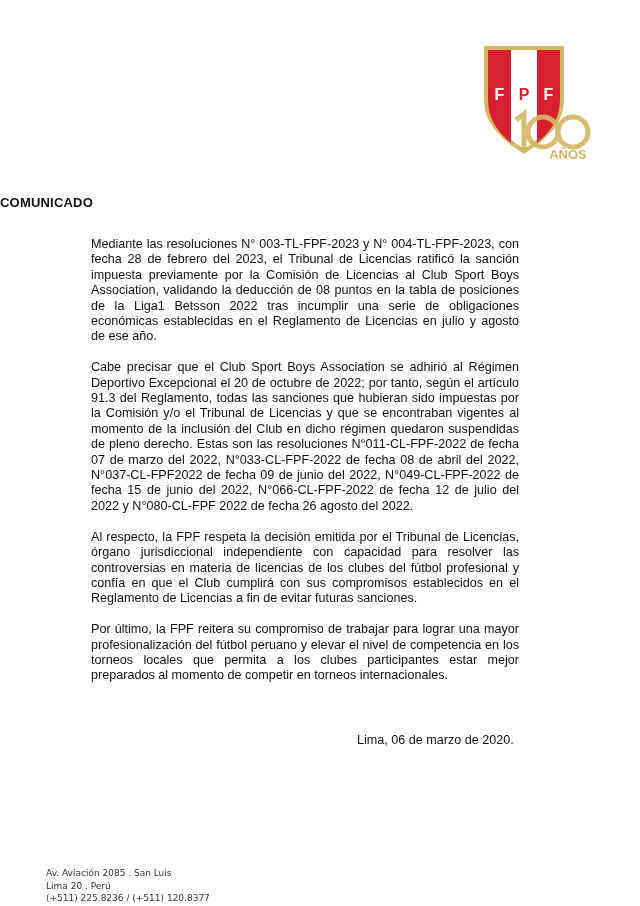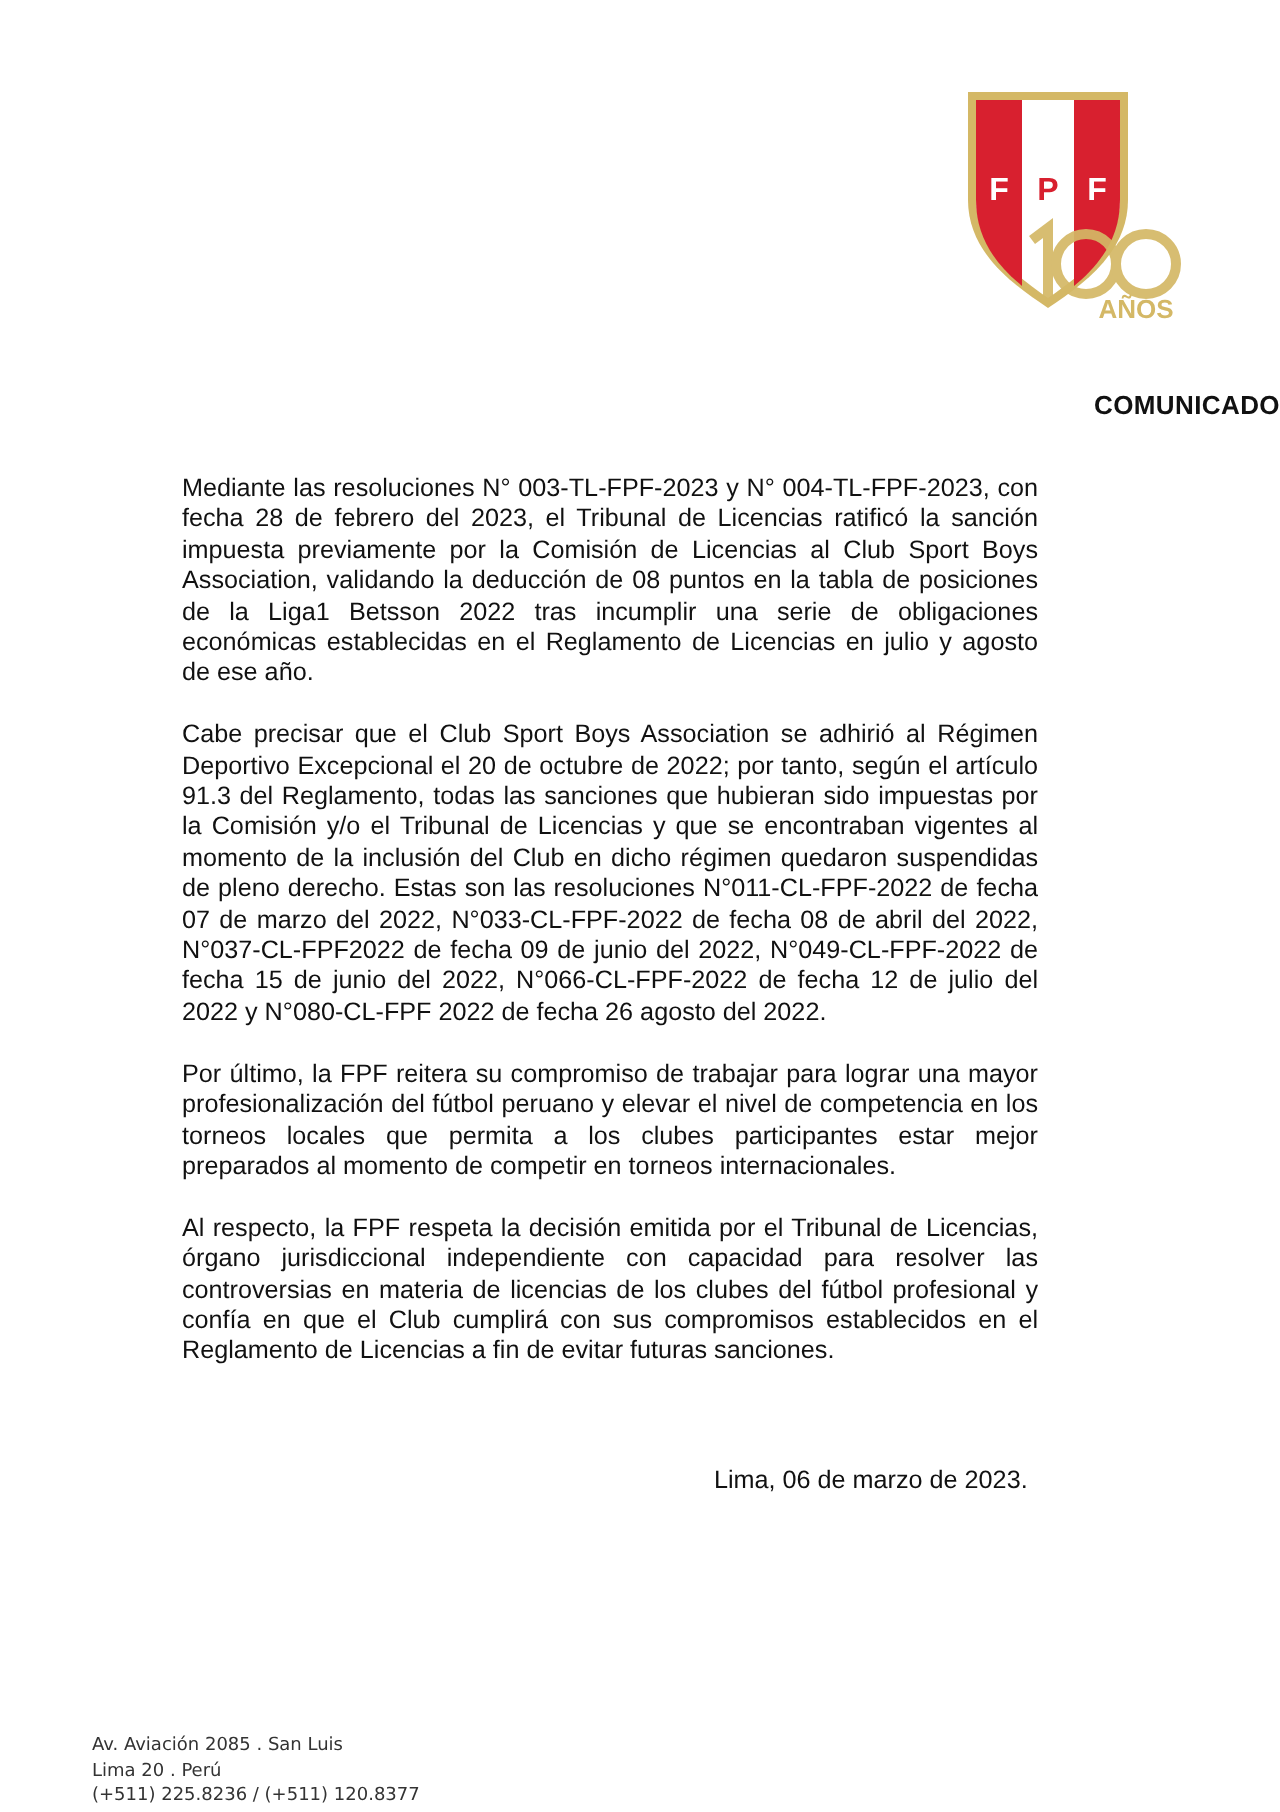--- a/index.html
+++ b/index.html
@@ -20,21 +20,21 @@
       left: 480px;
       top: 42px;
       width: 115px;
       height: 120px;
     }
     .title {
       position: absolute;
       left: 0;
       width: 640px;
       top: 195px;
-      text-align: right;
+      text-align: left;
       font-weight: bold;
       font-size: 13px;
       letter-spacing: 0.2px;
     }
     .body-text {
       position: absolute;
       left: 91px;
       top: 237px;
       width: 428px;
       font-size: 12.6px;
@@ -89,24 +89,24 @@
     </g>
     <text x="88" y="117" font-family="Liberation Sans, sans-serif" font-weight="bold" font-size="13" fill="#d4b866" text-anchor="middle">AÑOS</text>
   </svg>
 </div>
 
 <div class="title">COMUNICADO</div>
 
 <div class="body-text">
   <p>Mediante las resoluciones N° 003-TL-FPF-2023 y N° 004-TL-FPF-2023, con fecha 28 de febrero del 2023, el Tribunal de Licencias ratificó la sanción impuesta previamente por la Comisión de Licencias al Club Sport Boys Association, validando la deducción de 08 puntos en la tabla de posiciones de la Liga1 Betsson 2022 tras incumplir una serie de obligaciones económicas establecidas en el Reglamento de Licencias en julio y agosto de ese año.</p>
   <p>Cabe precisar que el Club Sport Boys Association se adhirió al Régimen Deportivo Excepcional el 20 de octubre de 2022; por tanto, según el artículo 91.3 del Reglamento, todas las sanciones que hubieran sido impuestas por la Comisión y/o el Tribunal de Licencias y que se encontraban vigentes al momento de la inclusión del Club en dicho régimen quedaron suspendidas de pleno derecho. Estas son las resoluciones N°011-CL-FPF-2022 de fecha 07 de marzo del 2022, N°033-CL-FPF-2022 de fecha 08 de abril del 2022, N°037-CL-FPF2022 de fecha 09 de junio del 2022, N°049-CL-FPF-2022 de fecha 15 de junio del 2022, N°066-CL-FPF-2022 de fecha 12 de julio del 2022 y N°080-CL-FPF 2022 de fecha 26 agosto del 2022.</p>
+  <p>Al respecto, la FPF respeta la decisión emitida por el Tribunal de Licencias, órgano jurisdiccional independiente con capacidad para resolver las controversias en materia de licencias de los clubes del fútbol profesional y confía en que el Club cumplirá con sus compromisos establecidos en el Reglamento de Licencias a fin de evitar futuras sanciones.</p>
   <p>Por último, la FPF reitera su compromiso de trabajar para lograr una mayor profesionalización del fútbol peruano y elevar el nivel de competencia en los torneos locales que permita a los clubes participantes estar mejor preparados al momento de competir en torneos internacionales.</p>
-  <p>Al respecto, la FPF respeta la decisión emitida por el Tribunal de Licencias, órgano jurisdiccional independiente con capacidad para resolver las controversias en materia de licencias de los clubes del fútbol profesional y confía en que el Club cumplirá con sus compromisos establecidos en el Reglamento de Licencias a fin de evitar futuras sanciones.</p>
 </div>
 
-<div class="signoff">Lima, 06 de marzo de 2023.</div>
+<div class="signoff">Lima, 06 de marzo de 2020.</div>
 
 <div class="footer">
   <div>Av. Aviación 2085 . San Luis</div>
   <div>Lima 20 . Perú</div>
   <div>(+511) 225.8236 / (+511) 120.8377</div>
   <div class="web">www.fpf.org.pe</div>
 </div>
 
 </body></html>

